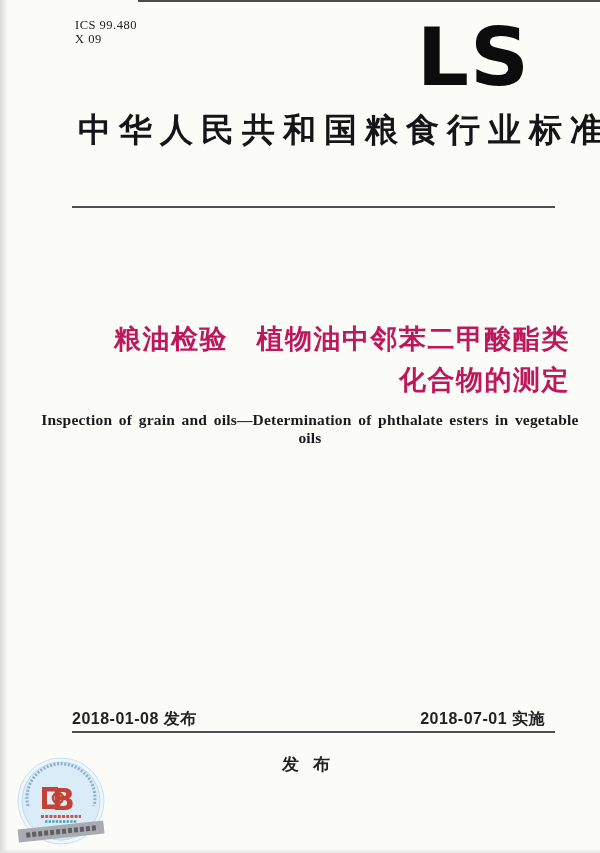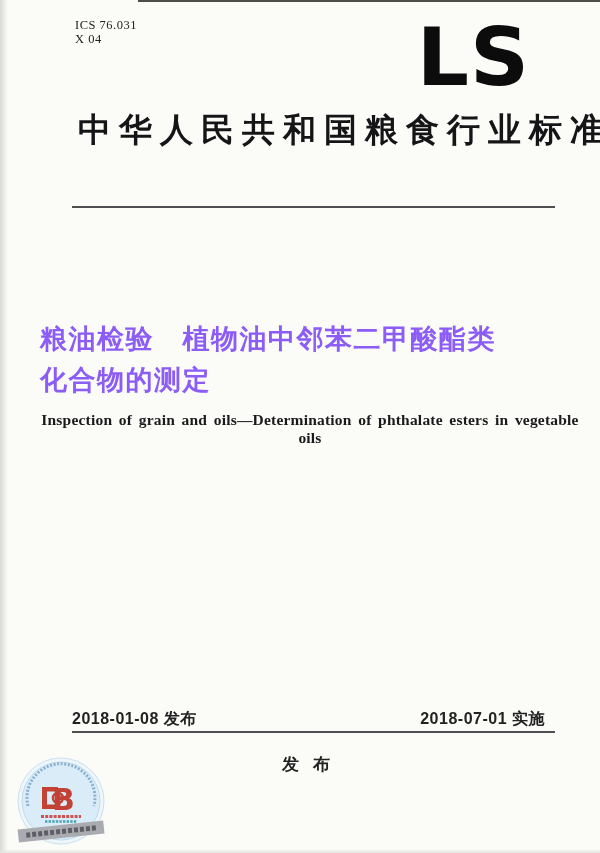--- a/index.html
+++ b/index.html
@@ -28,22 +28,22 @@
   .header-title{position:absolute;top:108px;left:66px;right:48px;
     text-align:center;font-size:33px;font-weight:700;letter-spacing:8px;
     color:#151517;white-space:nowrap;margin-left:12px;}
   .std-number{position:absolute;top:168px;right:52px;
     font-family:"Liberation Serif",serif;font-weight:700;
     font-size:16px;letter-spacing:.8px;color:#1a1a1c;}
   .rule{position:absolute;height:2px;background:#4f4f52;}
   .rule-1{top:206px;left:72px;right:45px;}
   .rule-2{top:731px;left:72px;right:45px;}
 
-  .main-title{position:absolute;top:319px;left:40px;right:30px;text-align:left;
-    font-size:27px;font-weight:700;line-height:41px;letter-spacing:1.5px;color:#8b5cf6;}
+  .main-title{position:absolute;top:319px;left:40px;right:30px;text-align:right;
+    font-size:27px;font-weight:700;line-height:41px;letter-spacing:1.5px;color:#be185d;}
   .en-title{position:absolute;top:411px;left:40px;right:20px;text-align:center;
     font-family:"Liberation Serif",serif;font-weight:700;font-size:15.5px;
     letter-spacing:.2px;word-spacing:2.5px;color:#1a1a1c;}
 
   .dates-row{position:absolute;top:709px;left:72px;right:55px;
     display:flex;justify-content:space-between;
     font-size:16px;font-weight:600;letter-spacing:.5px;color:#222;}
   .publisher{position:absolute;top:753px;left:0;right:0;
     display:flex;justify-content:center;align-items:center;
     font-size:17px;font-weight:600;color:#222;}
@@ -56,22 +56,22 @@
 </head>
 <body>
 
 <div class="page">
 
   <div class="scan-top-edge"></div>
   <div class="scan-left-edge"></div>
   <div class="scan-bottom-edge"></div>
 
   <div class="ics">
-    <div>ICS 76.031</div>
-    <div>X 04</div>
+    <div>ICS 99.480</div>
+    <div>X 09</div>
   </div>
 
   <div class="logo">LS</div>
 
   <div class="header-title">中华人民共和国粮食行业标准</div>
 
 
   <div class="rule rule-1"></div>
 
   <div class="main-title">

